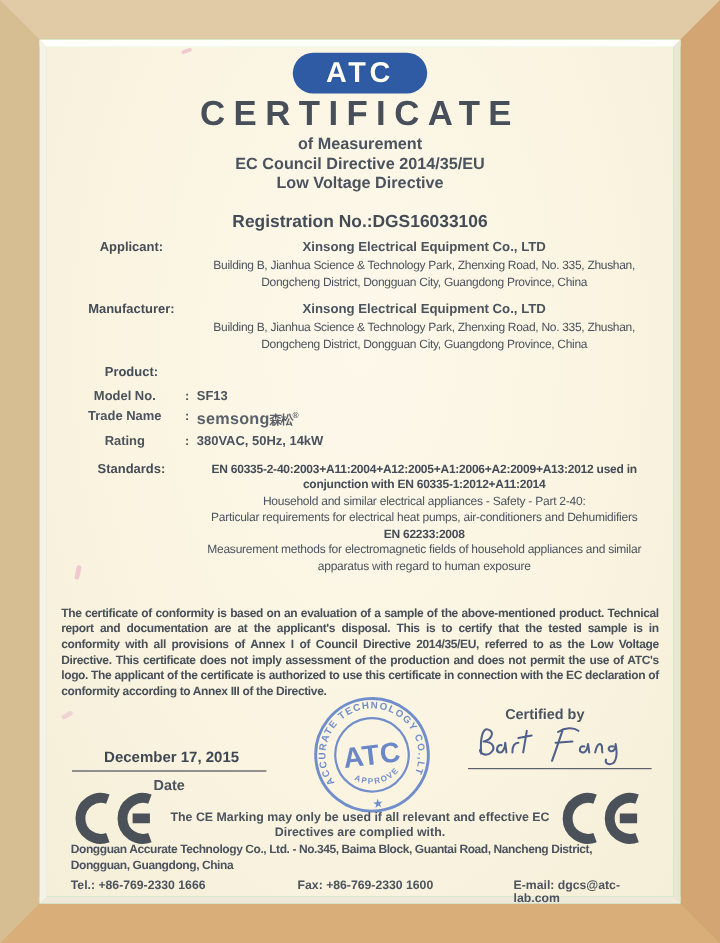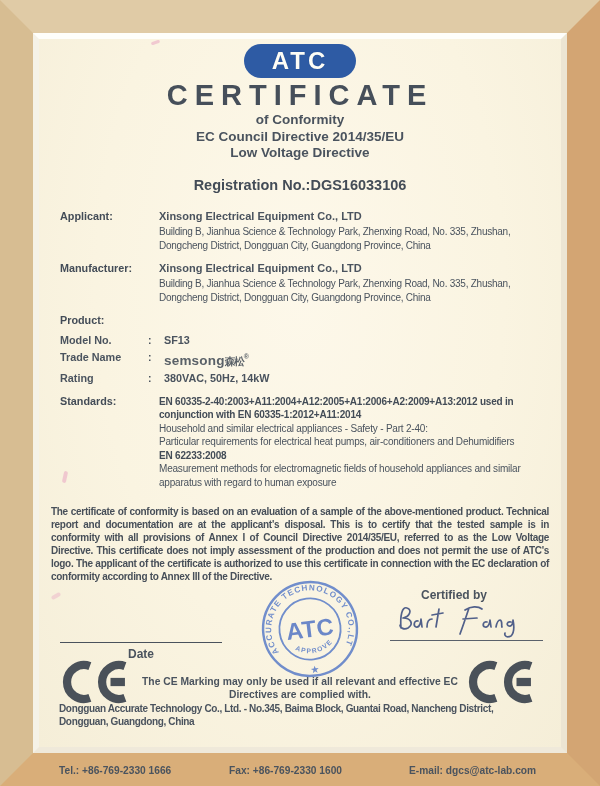--- a/index.html
+++ b/index.html
@@ -36,21 +36,21 @@
     text-shadow:0 0 1px #1c4488;
   }
   .cert-title { top:40px; left:0; width:100%; font-size:29px; font-weight:700;
     letter-spacing:7px; color:#464f5a; }
   .subtitle   { top:73px; left:0; width:100%; font-size:13.5px; font-weight:700; }
   .dir1       { top:90px; left:0; width:100%; font-size:13.5px; font-weight:700; }
   .dir2       { top:106px; left:0; width:100%; font-size:13.5px; font-weight:700; }
   .regno      { top:138px; left:0; width:100%; font-size:14.5px; font-weight:700; color:#434c57; }
 
   
-  .info { position:absolute; top:171px; left:21px; width:488px; font-size:10.5px; }
+  .info { position:absolute; top:161px; left:21px; width:488px; font-size:10.5px;text-align:center; }
   .row { display:flex; margin-bottom:10px; }
   .row-label { width:99px; flex:none; font-weight:700; font-size:10.8px; color:#434c57; }
   .row-val { flex:1; }
   .co-name { font-weight:700; font-size:11px; margin-bottom:3px; }
   .addr { font-size:10px; letter-spacing:-0.25px; line-height:13.5px; white-space:nowrap; }
   .prod-val { font-weight:700; font-size:11px; }
   .id-row { display:flex; margin-bottom:5px; }
   .id-name { width:88px; flex:none; font-weight:700; font-size:10.8px; }
   .id-colon { width:16px; flex:none; font-weight:700; }
   .id-val { font-weight:700; font-size:10.8px; }
@@ -76,23 +76,23 @@
   .date-label { top:608px; left:21px; width:162px; font-size:12px; font-weight:700; }
 
   .stamp-svg { top:539px; left:220px; transform:rotate(-7deg); opacity:0.88; }
 
   
   .ce-left  { top:620px; left:22px; }
   .ce-right { top:620px; left:428px; }
   .ce-note { top:637px; left:101px; width:320px; font-size:10.3px; font-weight:700; line-height:12.6px; }
   .issuer-addr { top:664px; left:20px; width:484px; font-size:10px; font-weight:700;
     letter-spacing:-0.35px; line-height:12.8px; }
-  .contacts { top:726px; left:20px; width:484px; display:flex; font-size:10.2px; font-weight:700; }
+  .contacts { top:694px; left:20px; width:484px; display:flex; font-size:10.2px; font-weight:700; }
   .contacts .c-tel { width:170px; }
-  .contacts .c-fax { width:180px; }
+  .contacts .c-fax { width:180px;margin-left:19px; }
   .contacts .c-mail { flex:1; }
 
   
   .artifact { position:absolute; background:#e9a6c2; opacity:0.55; border-radius:2px; }
   .a1 { left:112px; top:2px;  width:9px;  height:3px; transform:rotate(-20deg); }
   .a2 { left:24px;  top:432px; width:4px;  height:12px; transform:rotate(12deg); }
   .a3 { left:12px;  top:555px; width:10px; height:4px; transform:rotate(-30deg); opacity:0.4; }
 </style>
 </head>
 <body>
@@ -100,21 +100,21 @@
 <div class="frame">
   <div class="mat">
     <div class="paper">
 
       <div class="artifact a1"></div>
       <div class="artifact a2"></div>
       <div class="artifact a3"></div>
 
       <div class="logo-pill">ATC</div>
       <div class="abs ctr cert-title">CERTIFICATE</div>
-      <div class="abs ctr subtitle">of Conformity</div>
+      <div class="abs ctr subtitle">of Measurement</div>
       <div class="abs ctr dir1">EC Council Directive 2014/35/EU</div>
       <div class="abs ctr dir2">Low Voltage Directive</div>
       <div class="abs ctr regno">Registration No.:DGS16033106</div>
 
       <div class="info">
 
         <div class="row">
           <div class="row-label">Applicant:</div>
           <div class="row-val">
             <div class="co-name">Xinsong Electrical Equipment Co., LTD</div>
@@ -181,20 +181,21 @@
           <path d="M40,30 C40,25 41,22 45,22"></path>
           <path d="M52,12 L49,30 M45,18 L56,16"></path>
           <path d="M78,13 C84,9 91,9 95,12 M76,22 L90,21 M82,11 C79,20 76,29 73,37"></path>
           <path d="M100,25 C96,24 95,29 98,30 C102,31 103,24 103,23 L104,30"></path>
           <path d="M109,30 C110,25 111,23 113,23 C116,24 114,28 115,30"></path>
           <path d="M124,25 C120,24 119,28 122,29 C126,30 126,23 126,23 C127,28 128,35 124,39 C120,41 117,39 118,36"></path>
         </g>
       </svg>
       <div class="abs sig-line"></div>
 
+      <div class="abs ctr date-val">December 17, 2015</div>
       <div class="abs date-line"></div>
       <div class="abs ctr date-label">Date</div>
 
       <svg class="abs stamp-svg" width="102" height="102" viewBox="0 0 100 100">
         <defs>
           <path id="ringPath" d="M 17,69 A 38,38 0 1 1 83,69"></path>
           <path id="apprPath" d="M 30,66 A 30,30 0 0 0 70,66"></path>
         </defs>
         <circle cx="50" cy="50" r="46" fill="none" stroke="#5f80c9" stroke-width="2.4"></circle>
         <circle cx="50" cy="50" r="30" fill="none" stroke="#5f80c9" stroke-width="1.8"></circle>

